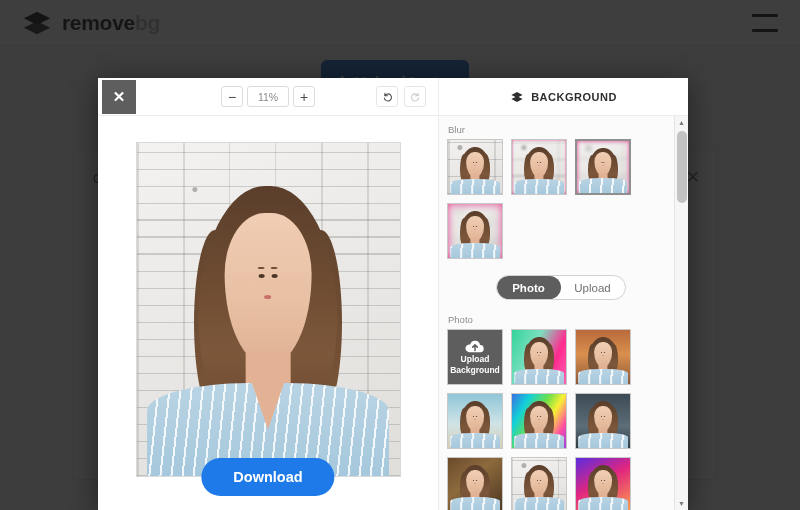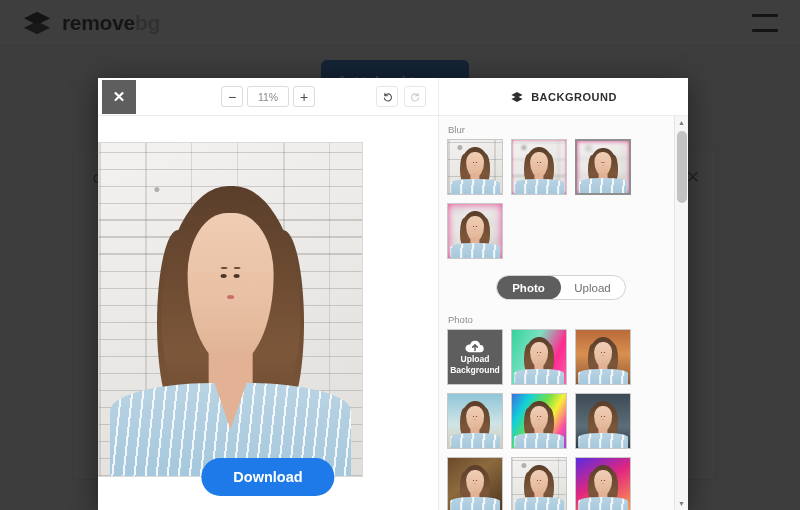--- a/index.html
+++ b/index.html
@@ -88,21 +88,21 @@
   .tb-tabs { flex:1; display:flex; border-left:1px solid #ececec; }
   .tab {
     flex:1; display:flex; align-items:center; justify-content:center; gap:7px;
     font-size:11px; font-weight:700; letter-spacing:.5px; color:#2e2e2e; background:#fff;
   }
   .tab.inactive { background:#fff; border-left:1px solid #ececec; }
 
   .ed-body { flex:1; display:flex; min-height:0; }
 
   
-  .canvas-pane { width:340px; flex:none; background:#fff; display:flex; flex-direction:column; align-items:flex-start; position:relative; }
+  .canvas-pane { width:340px; flex:none; background:#fff; display:flex; flex-direction:column; align-items:center; position:relative; }
   .photo-frame {
     margin-top:26px; width:265px; height:335px; border:1px solid #d9d9d9;
     overflow:hidden; position:relative; background:#eee;
   }
   .dl-btn {
     position:absolute; bottom:14px; left:50%; transform:translateX(-50%);
     background:#1e7ae8; color:#fff; border-radius:24px;
     padding:11px 32px; font-size:14.5px; font-weight:700;
   }
 

